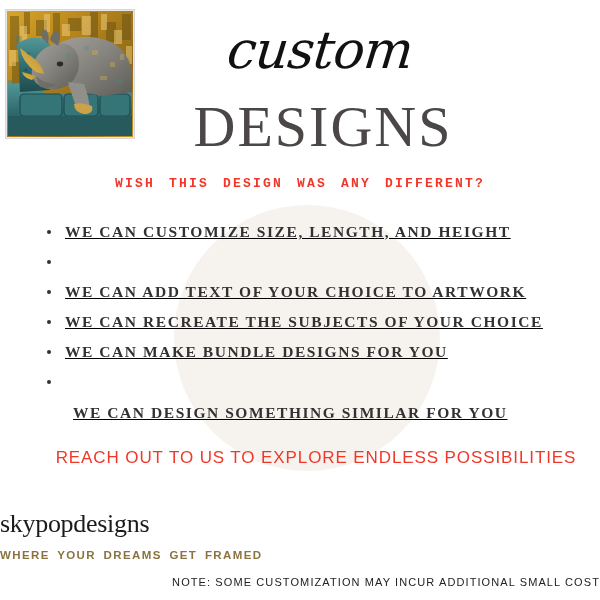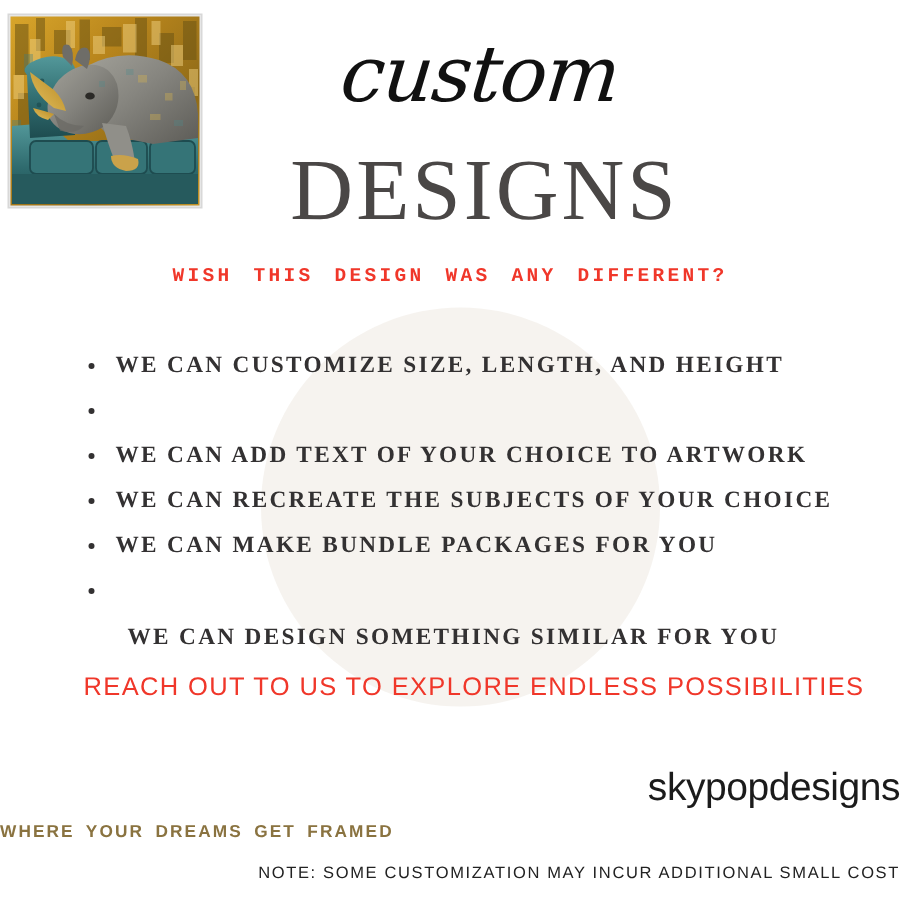--- a/index.html
+++ b/index.html
@@ -90,23 +90,24 @@
     word-spacing: 4px;
   }
 
   
   .feature-list {
     position: absolute;
     left: 44px;
     top: 214px;
     width: 520px;
     z-index: 2;
-    margin: 15px;
+    margin: 3px;
     padding: 0;
     list-style: none;
+    text-decoration: underline;
   }
   .feature-item {
     position: relative;
     font-family: "Liberation Serif", "DejaVu Serif", serif;
     font-weight: 700;
     font-size: 15.5px;
     letter-spacing: 1.55px;
     color: #333132;
     height: 30px;
     line-height: 30px;
@@ -141,23 +142,23 @@
     letter-spacing: .9px;
     color: #f0372a;
     padding-left: 32px;
   }
 
   
   .brand {
     position: absolute;
     left: 0; right: 0;
     top: 509px;
-    text-align: right;
-    z-index: 2;
-    font-family: Liberation Sans, sans-serif;
+    text-align: left;
+    z-index: 2;
+    font-family: Liberation Serif, serif;
     font-weight: 400;
     font-size: 26px;
     letter-spacing: -.3px;
     color: #1b1b1b;
   }
   .tagline {
     position: absolute;
     left: 0; right: 0;
     top: 549px;
     z-index: 2;
@@ -314,21 +315,21 @@
     <li class="feature-item">
       <span class="dot"></span>
       <span>WE CAN ADD TEXT OF YOUR CHOICE TO ARTWORK</span>
     </li>
     <li class="feature-item">
       <span class="dot"></span>
       <span>WE CAN RECREATE THE SUBJECTS OF YOUR CHOICE</span>
     </li>
     <li class="feature-item">
       <span class="dot"></span>
-      <span>WE CAN MAKE BUNDLE PACKAGES FOR YOU</span>
+      <span>WE CAN MAKE BUNDLE DESIGNS FOR YOU</span>
     </li>
     <li class="feature-item">
       <span class="dot"></span>
     </li>
     <li class="feature-item continuation">
       
       <span>WE CAN DESIGN SOMETHING SIMILAR FOR YOU</span>
     </li>
   </ul>
 

